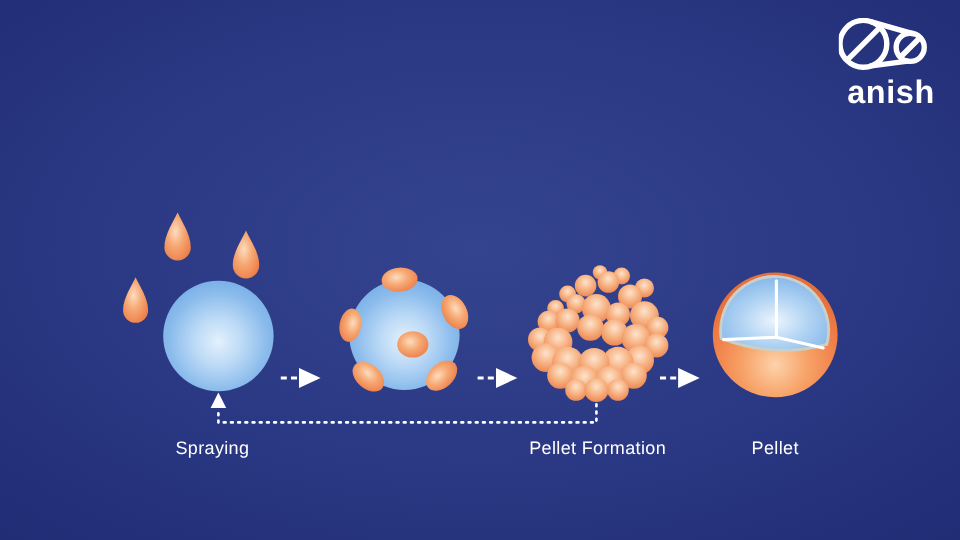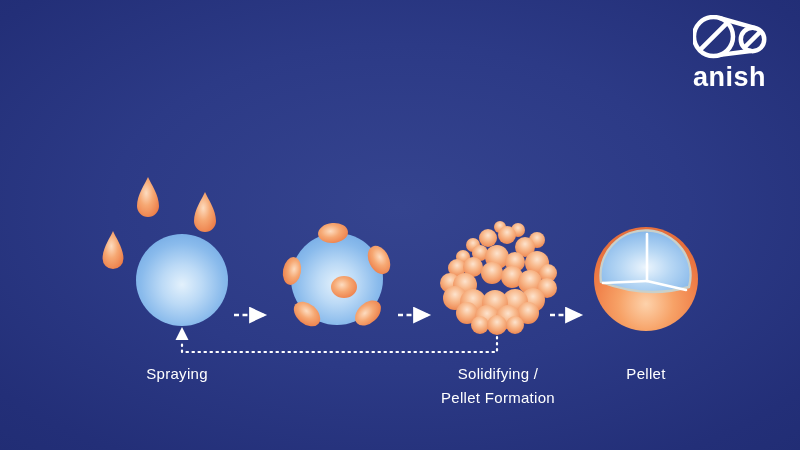--- a/index.html
+++ b/index.html
@@ -10,25 +10,25 @@
     color:#ffffff;
   }
   #diagram { position:absolute; left:0; top:0; }
   #title {
     position:absolute; left:50%; top:121px; transform:translateX(-50%);
     font-size:28px; line-height:30px; font-weight:600; letter-spacing:.4px;
     white-space:nowrap; color:#ffffff;
   }
   #logo {
     position:absolute; top:15px; right:21px; width:86px;
-    display:flex; flex-direction:column; align-items:flex-start; gap:3px;
+    display:flex; flex-direction:column; align-items:flex-end; gap:3px;
   }
   #brand { font-size:27px; font-weight:700; letter-spacing:.5px; line-height:1; }
   .stage-label {
-    position:absolute; transform:translateX(-50%); text-align:center;
+    position:absolute; transform:translateX(-50%); text-align:right;
     font-size:15px; line-height:24px; font-weight:500; letter-spacing:.3px;
     white-space:nowrap; color:#ffffff;
   }
 </style>
 </head>
 <body>
 
 <div id="canvas">
 
   <svg id="diagram" width="800" height="450" viewBox="0 0 800 450">
@@ -151,20 +151,19 @@
       <line x1="27.8" y1="3.2" x2="63.1" y2="13.2"></line>
       <line x1="27.8" y1="40.8" x2="58.9" y2="36.8"></line>
     </svg>
     <div id="brand">anish</div>
   </div>
 
   <div class="stage-label" style="left:177px; top:362px">
     <div>Spraying</div>
   </div>
   <div class="stage-label" style="left:498px; top:362px">
-    <div>Solidifying /</div>
     <div>Pellet Formation</div>
   </div>
   <div class="stage-label" style="left:646px; top:362px">
     <div>Pellet</div>
   </div>
 
 </div>
 
 </body></html>

